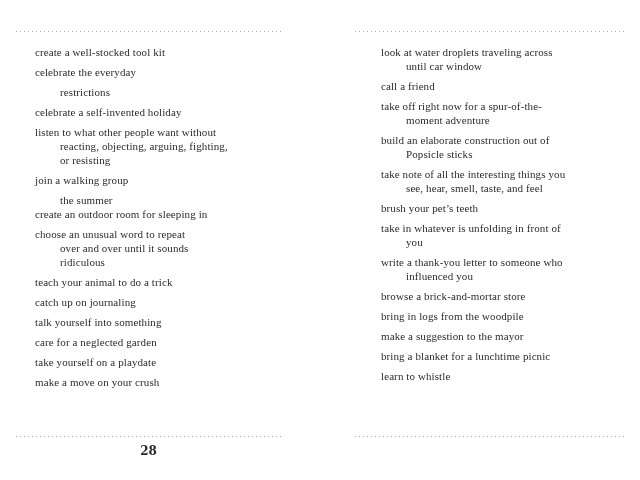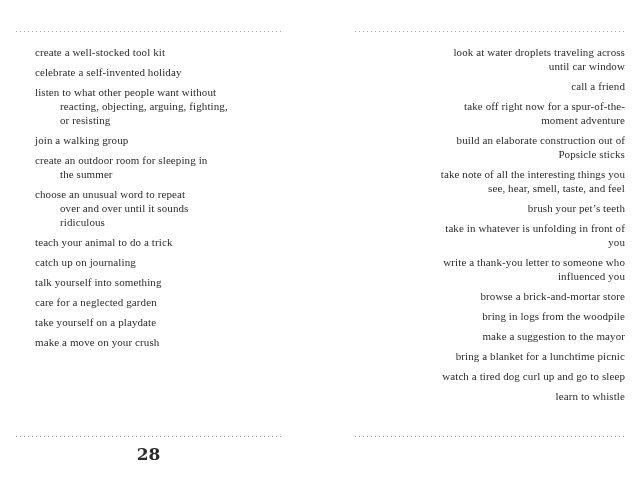--- a/index.html
+++ b/index.html
@@ -40,65 +40,69 @@
 
   .content {
     position: absolute;
     top: 14px;
     left: 19px;
     right: 0;
     color: var(--text, #2b2b2b);
     font-size: 11px;
     letter-spacing: 0.1px;
   }
-  .page--right .content { left: 26px; text-align: right; }
+  .page--right .content { left: 26px; }
 
   .item { margin-bottom: 6px; }
   .line { line-height: 14px; white-space: nowrap; }
   .line--wrap { padding-left: 25px; }
 
   .folio {
     position: absolute;
     top: 413px;
     left: 0;
     right: 0;
     text-align: center;
     font-family: "DejaVu Serif", serif;
     font-weight: bold;
-    font-size: 17px;
+    font-size: 12px;
     color: var(--text, #1c1c1c);
   }
 </style>
 </head>
 <body style="--bg: #ffffff; --text: #2b2b2b; --rule: #a8a8a8;">
 
 <div class="spread">
 
   <div class="page page--left">
     <div class="rule rule--top"></div>
     <div class="content">
         <div class="item">
           <div class="line">create a well-stocked tool kit</div>
         </div>
         <div class="item">
+          <div class="line">celebrate the everyday</div>
+        </div>
+        <div class="item">
+          <div class="line line--wrap">restrictions</div>
         </div>
         <div class="item">
           <div class="line">celebrate a self-invented holiday</div>
         </div>
         <div class="item">
           <div class="line">listen to what other people want without</div>
           <div class="line line--wrap">reacting, objecting, arguing, fighting,</div>
           <div class="line line--wrap">or resisting</div>
         </div>
         <div class="item">
           <div class="line">join a walking group</div>
         </div>
         <div class="item">
+          <div class="line line--wrap">the summer</div>
           <div class="line">create an outdoor room for sleeping in</div>
-          <div class="line line--wrap">the summer</div>
         </div>
         <div class="item">
           <div class="line">choose an unusual word to repeat</div>
           <div class="line line--wrap">over and over until it sounds</div>
           <div class="line line--wrap">ridiculous</div>
         </div>
         <div class="item">
           <div class="line">teach your animal to do a trick</div>
         </div>
         <div class="item">
@@ -160,22 +164,19 @@
         <div class="item">
           <div class="line">bring in logs from the woodpile</div>
         </div>
         <div class="item">
           <div class="line">make a suggestion to the mayor</div>
         </div>
         <div class="item">
           <div class="line">bring a blanket for a lunchtime picnic</div>
         </div>
         <div class="item">
-          <div class="line">watch a tired dog curl up and go to sleep</div>
-        </div>
-        <div class="item">
           <div class="line">learn to whistle</div>
         </div>
       </div>
     <div class="rule rule--bottom"></div>
   </div>
 
 </div>
 
 </body></html>

